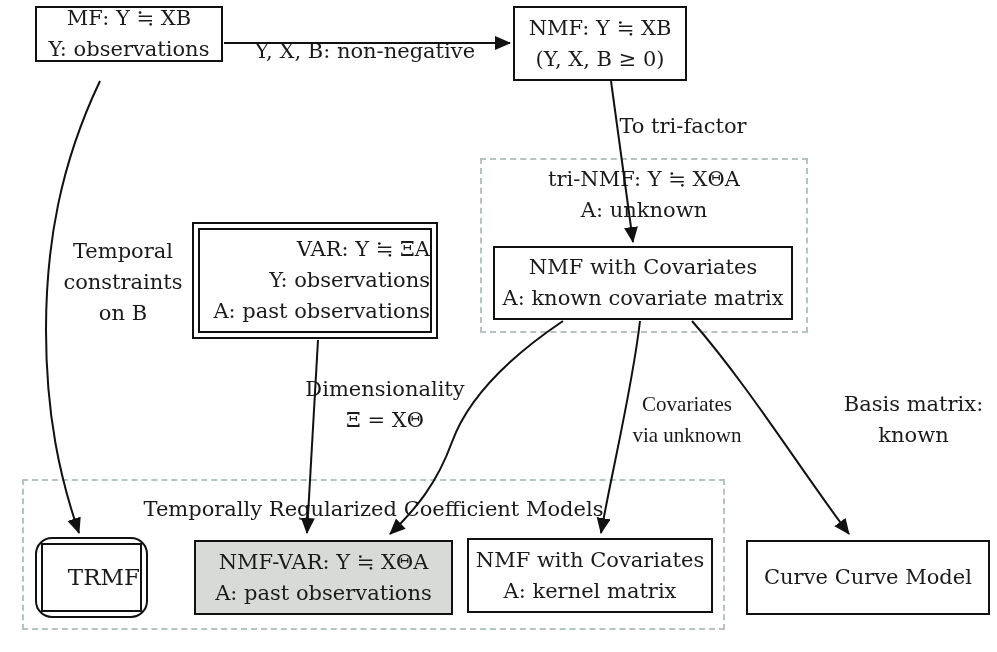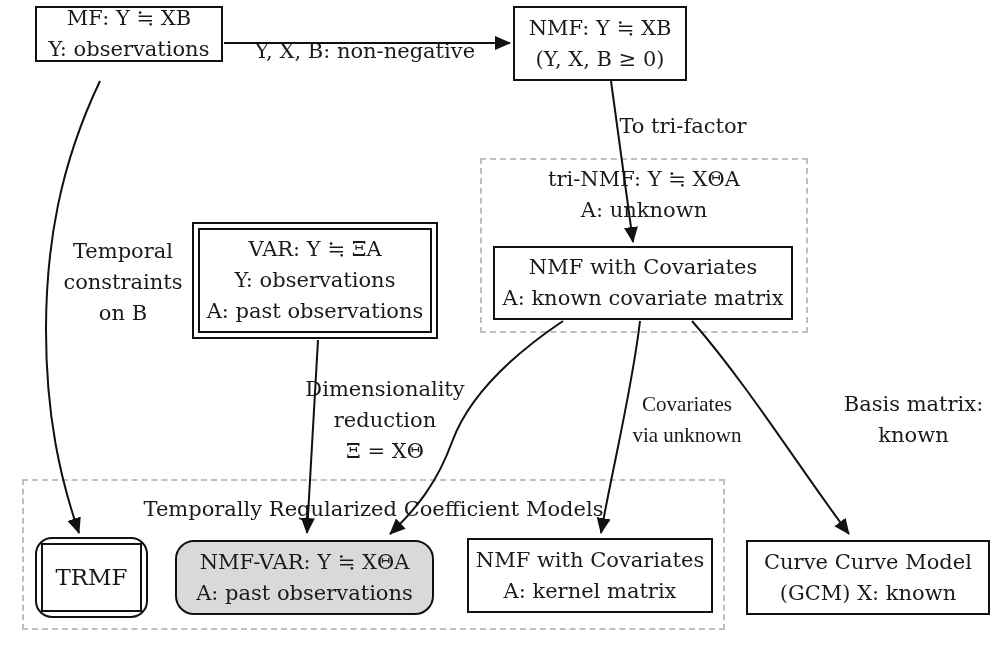--- a/index.html
+++ b/index.html
@@ -24,21 +24,21 @@
 
   .box {
     position:absolute; border:2px solid #111111; background:#ffffff;
     display:flex; flex-direction:column; align-items:center; justify-content:center;
     text-align:center; font-size:21px; line-height:31px; z-index:3; white-space:nowrap;
   }
   .box span { display:block; }
   .box.dbl { padding:4px; }
   .box.dbl .inner {
     border:2px solid #111111; width:100%; height:100%;
-    display:flex; flex-direction:column; align-items:center; justify-content:center;
+    display:flex; flex-direction:column; align-items:flex-end; justify-content:center;
   }
   .box.gray { background:#d7dad6; }
   .trmf-text { font-size:23px; }
 </style>
 </head>
 <body>
 
 <div class="stage">
 
   <div class="region" style="left:480px; top:158px; width:328px; height:175px;"></div>
@@ -49,21 +49,20 @@
   <div class="lbl" style="left:608px; top:111px; width:150px;">To tri-factor</div>
 
   <div class="lbl" style="left:48px; top:236px; width:150px;">
     <span>Temporal</span>
     <span>constraints</span>
     <span>on B</span>
   </div>
 
   <div class="lbl" style="left:280px; top:374px; width:210px;">
     <span>Dimensionality</span>
-    <span>reduction</span>
     <span>Ξ = XΘ</span>
   </div>
 
 
   <div class="lbl" style="left:613px; top:389px; width:148px;font-family:Liberation Serif, serif;">
     <span>Covariates</span>
     <span>via unknown</span>
   </div>
 
   <div class="lbl" style="left:836px; top:389px; width:155px;">
@@ -115,28 +114,27 @@
       <span>A: past observations</span>
     </div>
   </div>
 
   <div class="box dbl" style="left:35px; top:537px; width:113px; height:81px;border-radius:17px;">
     <div class="inner">
       <span class="trmf-text">TRMF</span>
     </div>
   </div>
 
-  <div class="box gray" style="left:175px; top:540px; width:259px; height:75px;border-radius:19px;">
+  <div class="box gray" style="left:194px; top:540px; width:259px; height:75px;">
     <span>NMF-VAR: Y ≒ XΘA</span>
     <span>A: past observations</span>
   </div>
 
   <div class="box" style="left:467px; top:538px; width:246px; height:75px;">
     <span>NMF with Covariates</span>
     <span>A: kernel matrix</span>
   </div>
 
   <div class="box" style="left:746px; top:540px; width:244px; height:75px;">
     <span>Curve Curve Model</span>
-    <span>(GCM) X: known</span>
   </div>
 
 </div>
 
 </body></html>

